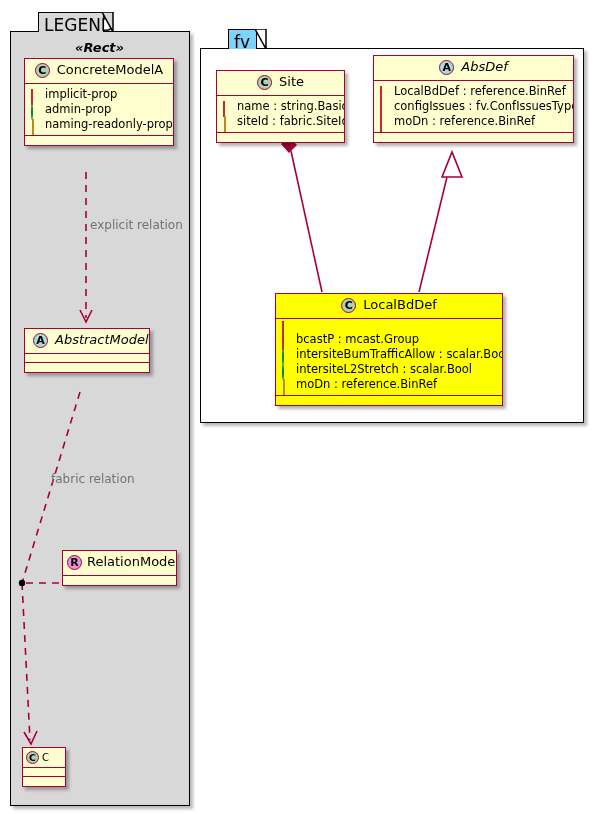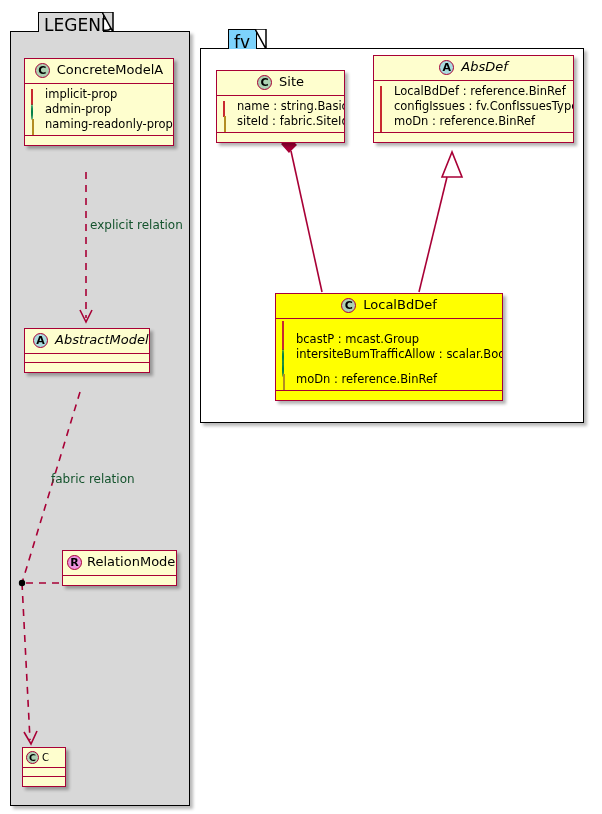--- a/index.html
+++ b/index.html
@@ -211,21 +211,21 @@
   .conn-layer {
     position: absolute;
     left: 0; top: 0;
     width: 602px; height: 814px;
     z-index: 5;
     pointer-events: none;
   }
   .edge-label {
     position: absolute;
     font-size: 12px;
-    color: #14532d;
+    color: #737373;
     white-space: nowrap;
     z-index: 7;
   }
 </style>
 </head>
 <body>
 
 <div id="canvas">
 
   <div class="package pkg-legend">
@@ -233,20 +233,21 @@
       <span>LEGEND</span>
       <span class="fold">
         <svg width="12" height="21" viewBox="0 0 12 21">
           <path d="M0,0 L11,20 L11,0 Z" fill="#d8d8d8" stroke="#000000" stroke-width="1.5"></path>
         </svg>
       </span>
     </div>
     <div class="pkg-body" style="left:10px; top:31px; width:180px; height:775px;"></div>
   </div>
 
+  <div class="stereotype" style="left:22px; top:40px; width:155px;">«Rect»</div>
 
   <div class="uml-class" style="left:24px; top:58px; width:150px;">
     <div class="cls-header">
       <span class="badge badge-C">C</span>
       <span class="cls-title">ConcreteModelA</span>
     </div>
     <div class="cls-attrs">
       <div class="attr-row">
         <span class="vis"><span class="vis-square"></span></span>
         <span>implicit-prop</span>
@@ -353,20 +354,21 @@
       <div class="attr-row">
         <span class="vis"><span class="vis-square"></span></span>
         <span>bcastP : mcast.Group</span>
       </div>
       <div class="attr-row">
         <span class="vis"><span class="vis-circle"></span></span>
         <span>intersiteBumTrafficAllow : scalar.Bool</span>
       </div>
       <div class="attr-row">
         <span class="vis"><span class="vis-circle"></span></span>
+        <span>intersiteL2Stretch : scalar.Bool</span>
       </div>
       <div class="attr-row">
         <span class="vis"><span class="vis-diamond"></span></span>
         <span>moDn : reference.BinRef</span>
       </div>
     </div>
     <div class="cls-methods"></div>
   </div>
 
   <svg class="conn-layer" viewBox="0 0 602 814">

